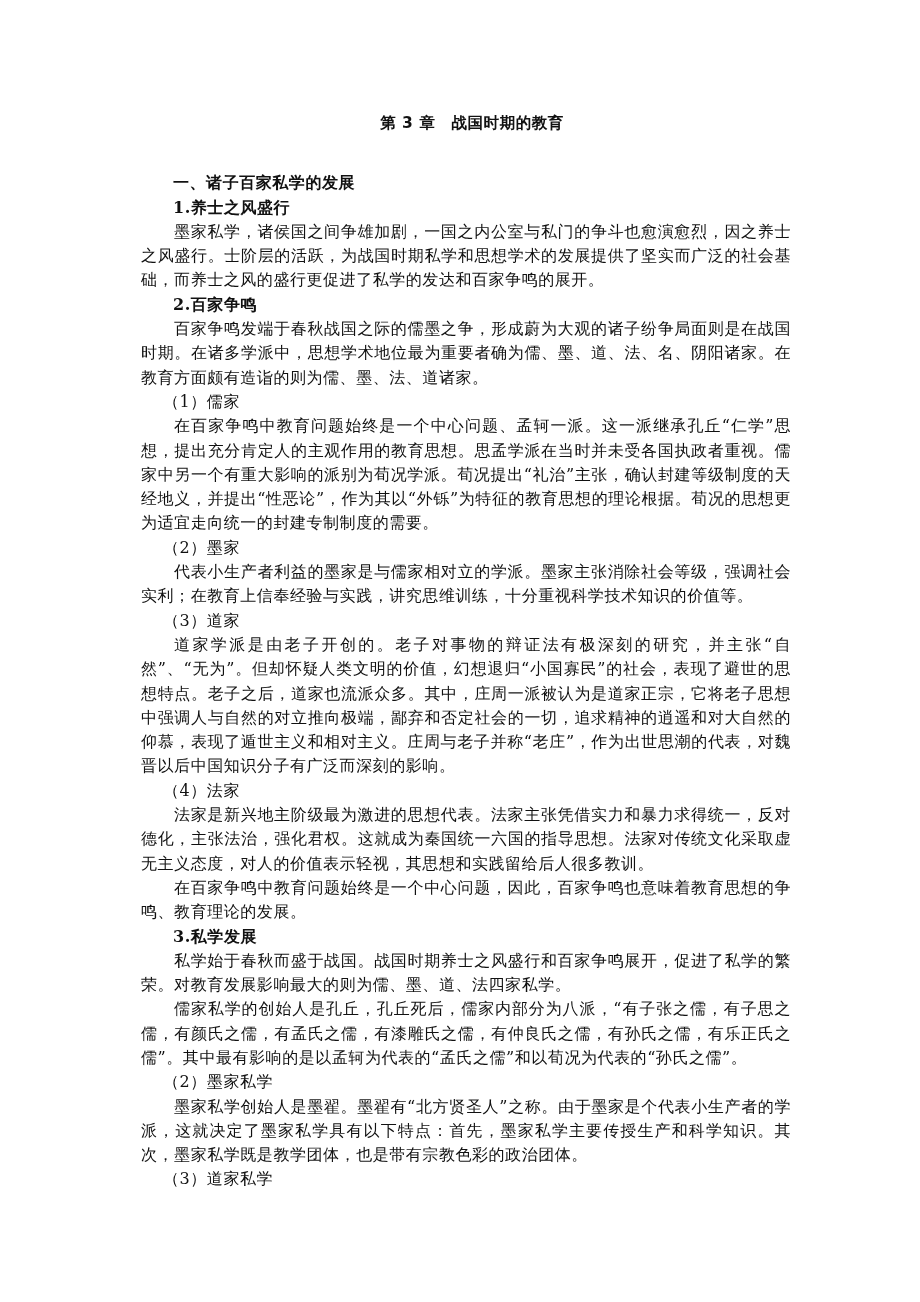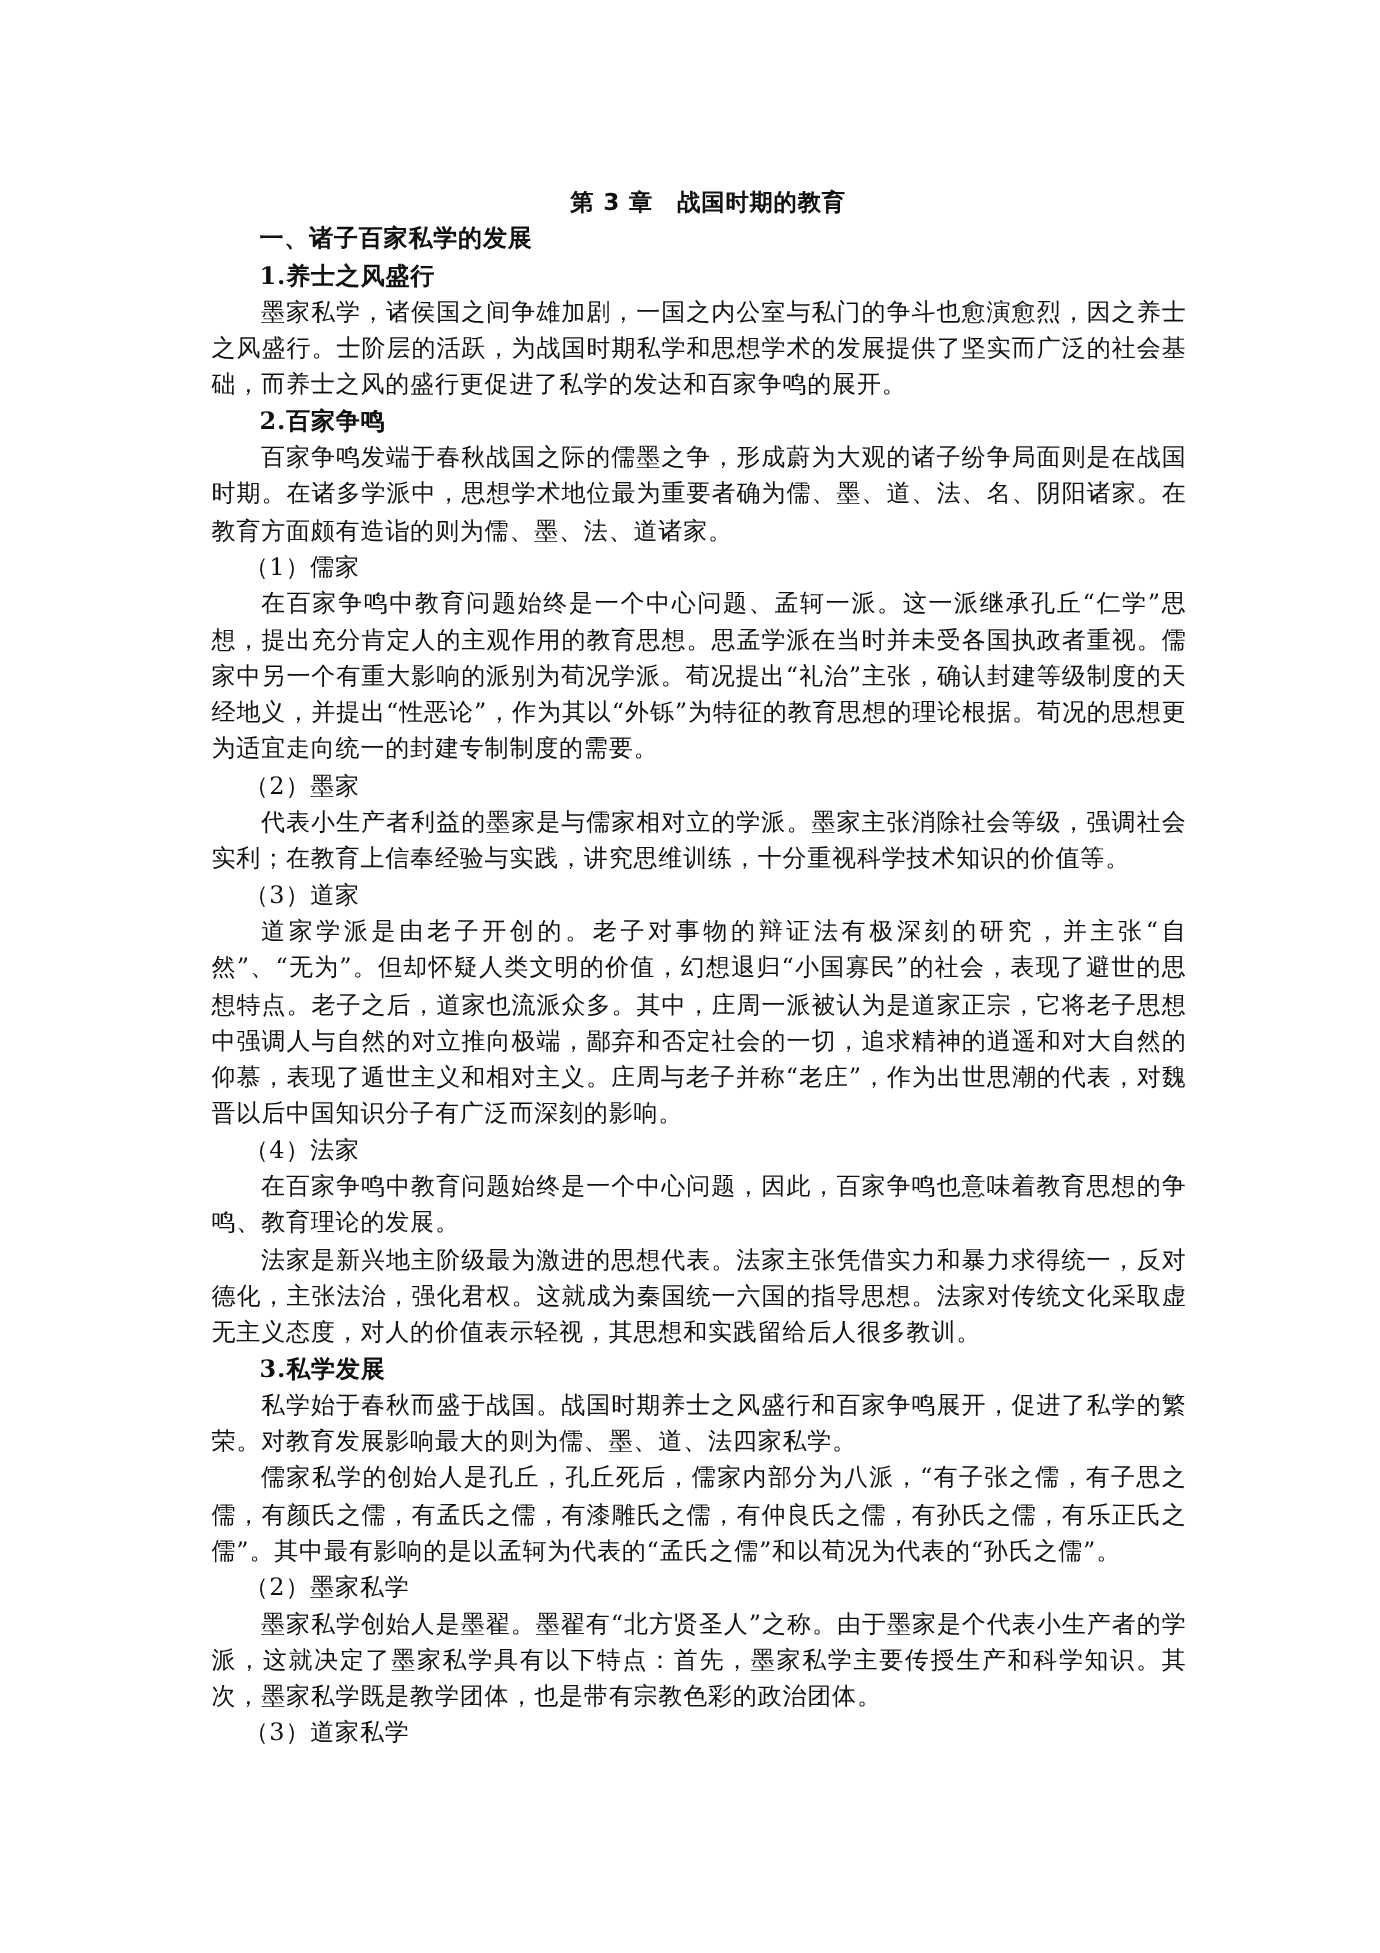--- a/index.html
+++ b/index.html
@@ -1,27 +1,27 @@
 <!DOCTYPE html>
 <html><head>
 <meta charset="utf-8">
 <style>
   html, body { margin: 0; padding: 0; background: #ffffff; }
   body { width: 920px; height: 1302px; position: relative; overflow: hidden; }
   .page {
-    position: absolute; left: 141px; top: 123px; width: 650px;
+    position: absolute; left: 141px; top: 111px; width: 650px;
     font-family: "DejaVu Serif", "Liberation Serif", serif;
     font-size: 16px; line-height: 24.3px; color: #111111;
     letter-spacing: 0.55px;
   }
   .title {
     text-align: center; font-weight: bold; font-family: "DejaVu Sans", "Liberation Sans", sans-serif;
     font-size: 15.5px; height: 24.3px; padding-left: 12px;
   }
-  .h1 { font-weight: bold; font-family: "DejaVu Sans", "Liberation Sans", sans-serif; font-size: 16px; text-indent: 32px; }
+  .h1 { font-weight: bold; font-family: "DejaVu Sans", "Liberation Sans", sans-serif; font-size: 16px; text-indent: 32px; margin-top: 36px; }
   .h2 { text-indent: 32px; font-weight: bold; }
   .h3 { text-indent: 22px; }
   .p { text-indent: 33px; text-align: justify; }
   p { margin: 0; }
 </style>
 </head>
 <body>
 
 <div class="page">
   <p class="title">第 3 章　战国时期的教育</p>
@@ -36,23 +36,23 @@
   <p class="h3">（1）儒家</p>
   <p class="p">在百家争鸣中教育问题始终是一个中心问题、孟轲一派。这一派继承孔丘“仁学”思想，提出充分肯定人的主观作用的教育思想。思孟学派在当时并未受各国执政者重视。儒家中另一个有重大影响的派别为荀况学派。荀况提出“礼治”主张，确认封建等级制度的天经地义，并提出“性恶论”，作为其以“外铄”为特征的教育思想的理论根据。荀况的思想更为适宜走向统一的封建专制制度的需要。</p>
 
   <p class="h3">（2）墨家</p>
   <p class="p">代表小生产者利益的墨家是与儒家相对立的学派。墨家主张消除社会等级，强调社会实利；在教育上信奉经验与实践，讲究思维训练，十分重视科学技术知识的价值等。</p>
 
   <p class="h3">（3）道家</p>
   <p class="p">道家学派是由老子开创的。老子对事物的辩证法有极深刻的研究，并主张“自然”、“无为”。但却怀疑人类文明的价值，幻想退归“小国寡民”的社会，表现了避世的思想特点。老子之后，道家也流派众多。其中，庄周一派被认为是道家正宗，它将老子思想中强调人与自然的对立推向极端，鄙弃和否定社会的一切，追求精神的逍遥和对大自然的仰慕，表现了遁世主义和相对主义。庄周与老子并称“老庄”，作为出世思潮的代表，对魏晋以后中国知识分子有广泛而深刻的影响。</p>
 
   <p class="h3">（4）法家</p>
+  <p class="p">法家是新兴地主阶级最为激进的思想代表。法家主张凭借实力和暴力求得统一，反对德化，主张法治，强化君权。这就成为秦国统一六国的指导思想。法家对传统文化采取虚无主义态度，对人的价值表示轻视，其思想和实践留给后人很多教训。</p>
+
   <p class="p">在百家争鸣中教育问题始终是一个中心问题，因此，百家争鸣也意味着教育思想的争鸣、教育理论的发展。</p>
-
-  <p class="p">法家是新兴地主阶级最为激进的思想代表。法家主张凭借实力和暴力求得统一，反对德化，主张法治，强化君权。这就成为秦国统一六国的指导思想。法家对传统文化采取虚无主义态度，对人的价值表示轻视，其思想和实践留给后人很多教训。</p>
 
   <p class="h2">3.私学发展</p>
   <p class="p">私学始于春秋而盛于战国。战国时期养士之风盛行和百家争鸣展开，促进了私学的繁荣。对教育发展影响最大的则为儒、墨、道、法四家私学。</p>
 
   <p class="p">儒家私学的创始人是孔丘，孔丘死后，儒家内部分为八派，“有子张之儒，有子思之儒，有颜氏之儒，有孟氏之儒，有漆雕氏之儒，有仲良氏之儒，有孙氏之儒，有乐正氏之儒”。其中最有影响的是以孟轲为代表的“孟氏之儒”和以荀况为代表的“孙氏之儒”。</p>
 
   <p class="h3">（2）墨家私学</p>
   <p class="p">墨家私学创始人是墨翟。墨翟有“北方贤圣人”之称。由于墨家是个代表小生产者的学派，这就决定了墨家私学具有以下特点：首先，墨家私学主要传授生产和科学知识。其次，墨家私学既是教学团体，也是带有宗教色彩的政治团体。</p>
 
   <p class="h3">（3）道家私学</p>

